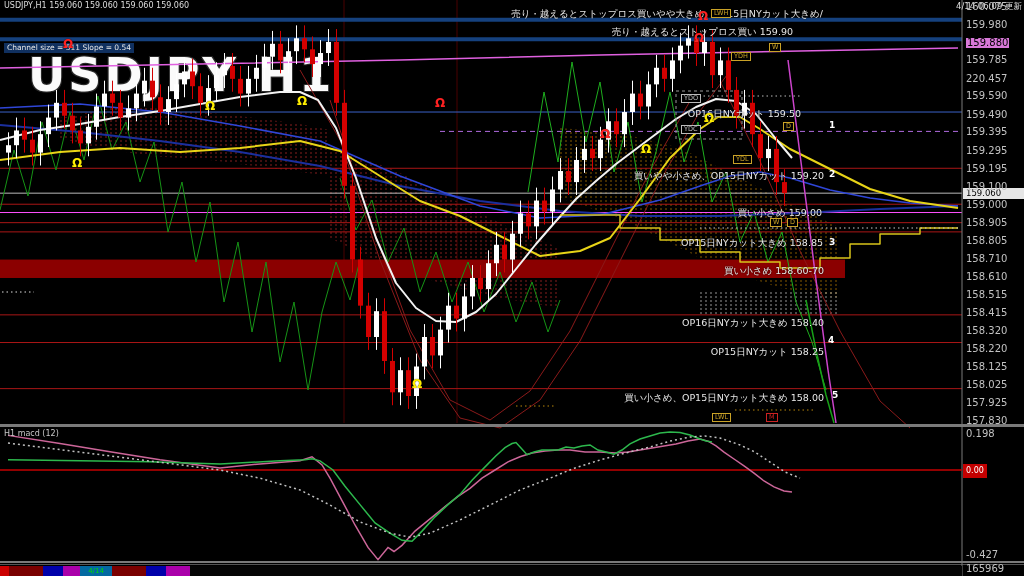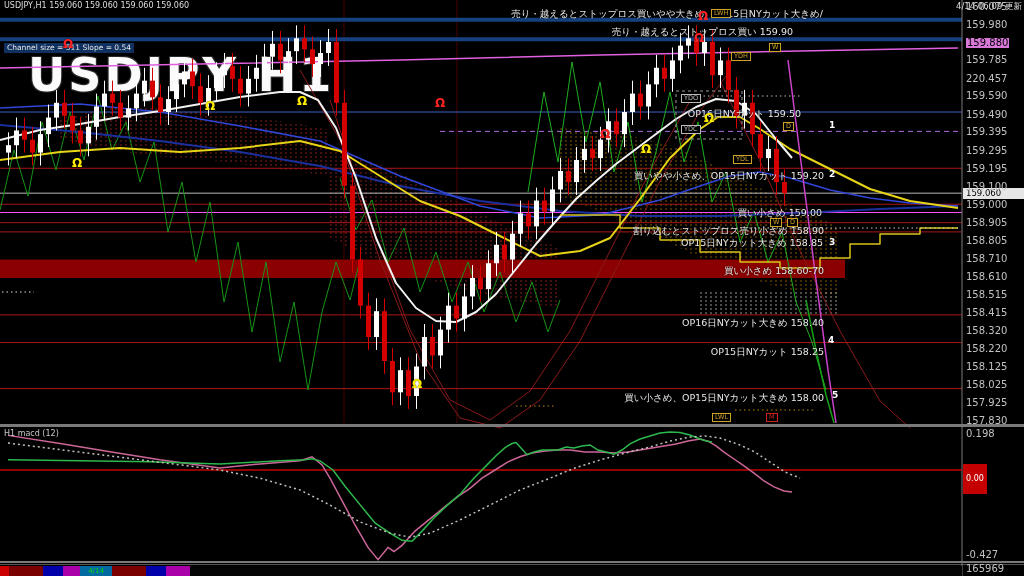--- a/index.html
+++ b/index.html
@@ -11,21 +11,21 @@
   svg.gfx{position:absolute;left:0;top:0;z-index:2;}
   .ovl{position:absolute;left:0;top:0;width:1024px;height:576px;z-index:3;pointer-events:none;}
   .txt{position:absolute;line-height:1;white-space:nowrap;}
   .sym{left:4px;top:2px;font-size:8px;color:#dedede;}
   .upd{right:2px;top:2px;font-size:8.5px;color:#dedede;}
   .chan{left:4px;top:43px;font-size:7.5px;color:#e8e8e8;background:#10305f;padding:1px 3px;}
   .axis-lbl{left:966px;font-size:10px;color:#c2c2c2;}
   .cur-price{left:963px;top:188px;width:58px;font-size:8.5px;color:#000;background:#e6e6e6;
              padding:1px 0 1px 3px;}
   .mag-price{background:#d878d8;color:#000;padding:0 1px;}
-  .macd-zero{left:963px;top:464px;font-size:8px;color:#fff;background:#c40000;padding:11px 3px;}
+  .macd-zero{left:963px;top:464px;font-size:8px;color:#fff;background:#c40000;padding:3px 3px;}
   .macd-lbl{left:4px;top:430px;font-size:8px;color:#c8c8c8;}
   .ann{position:absolute;font-size:9.5px;color:#e8e8e8;white-space:nowrap;text-shadow:0 0 2px #000;}
   .num{position:absolute;font-size:9px;color:#fff;font-weight:bold;}
   .tag{position:absolute;font-size:6.5px;line-height:7px;padding:0 2px;background:#000;
        border:1px solid;}
   .omg{position:absolute;font-size:12px;font-weight:bold;line-height:1;}
   .strip-seg{position:absolute;top:566px;height:10px;}
   .strip-txt{font-size:7px;line-height:10px;text-align:center;display:block;}
 </style>
 </head>
@@ -322,21 +322,20 @@
       <div class="txt axis-lbl" style="top: 344.062px;">158.220</div>
       <div class="txt axis-lbl" style="top: 361.58px;">158.125</div>
       <div class="txt axis-lbl" style="top: 380.02px;">158.025</div>
       <div class="txt axis-lbl" style="top: 398.46px;">157.925</div>
       <div class="txt axis-lbl" style="top: 415.978px;">157.830</div>
       <div class="ann" style="right: 201px; top: 8px;">売り・越えるとストップロス買いやや大きめ、OP15日NYカット大きめ/</div>
       <div class="ann" style="right: 231px; top: 26px;">売り・越えるとストップロス買い 159.90</div>
       <div class="ann" style="right: 223px; top: 108px;">OP16日NYカット 159.50</div>
       <div class="ann" style="right: 200px; top: 170px;">買いやや小さめ、OP15日NYカット 159.20</div>
       <div class="ann" style="right: 202px; top: 207px;">買い小さめ 159.00</div>
-      <div class="ann" style="right: 200px; top: 225px;">割り込むとストップロス売り小さめ 158.90</div>
       <div class="ann" style="right: 201px; top: 237px;">OP15日NYカット大きめ 158.85</div>
       <div class="ann" style="right: 200px; top: 265px;">買い小さめ 158.60-70</div>
       <div class="ann" style="right: 200px; top: 317px;">OP16日NYカット大きめ 158.40</div>
       <div class="ann" style="right: 200px; top: 346px;">OP15日NYカット 158.25</div>
       <div class="ann" style="right: 200px; top: 392px;">買い小さめ、OP15日NYカット大きめ 158.00</div>
       <div class="num" style="left: 829px; top: 120px;">1</div>
       <div class="num" style="left: 829px; top: 169px;">2</div>
       <div class="num" style="left: 829px; top: 237px;">3</div>
       <div class="num" style="left: 828px; top: 335px;">4</div>
       <div class="num" style="left: 832px; top: 390px;">5</div>

